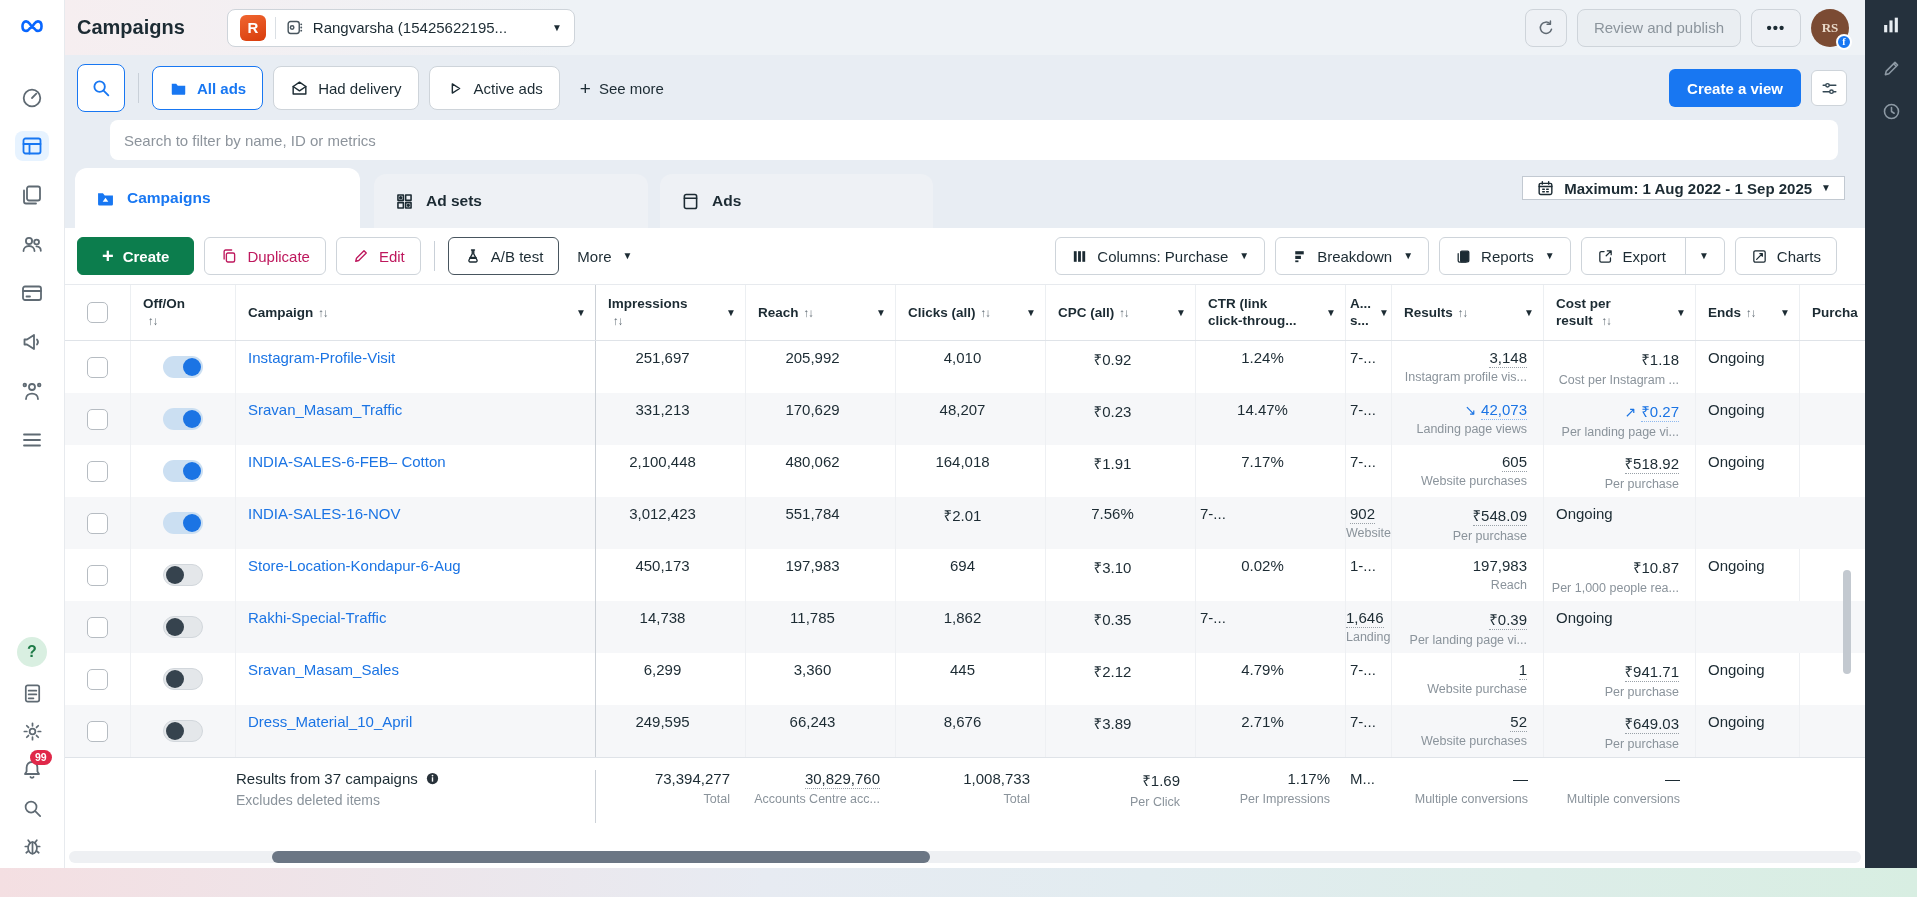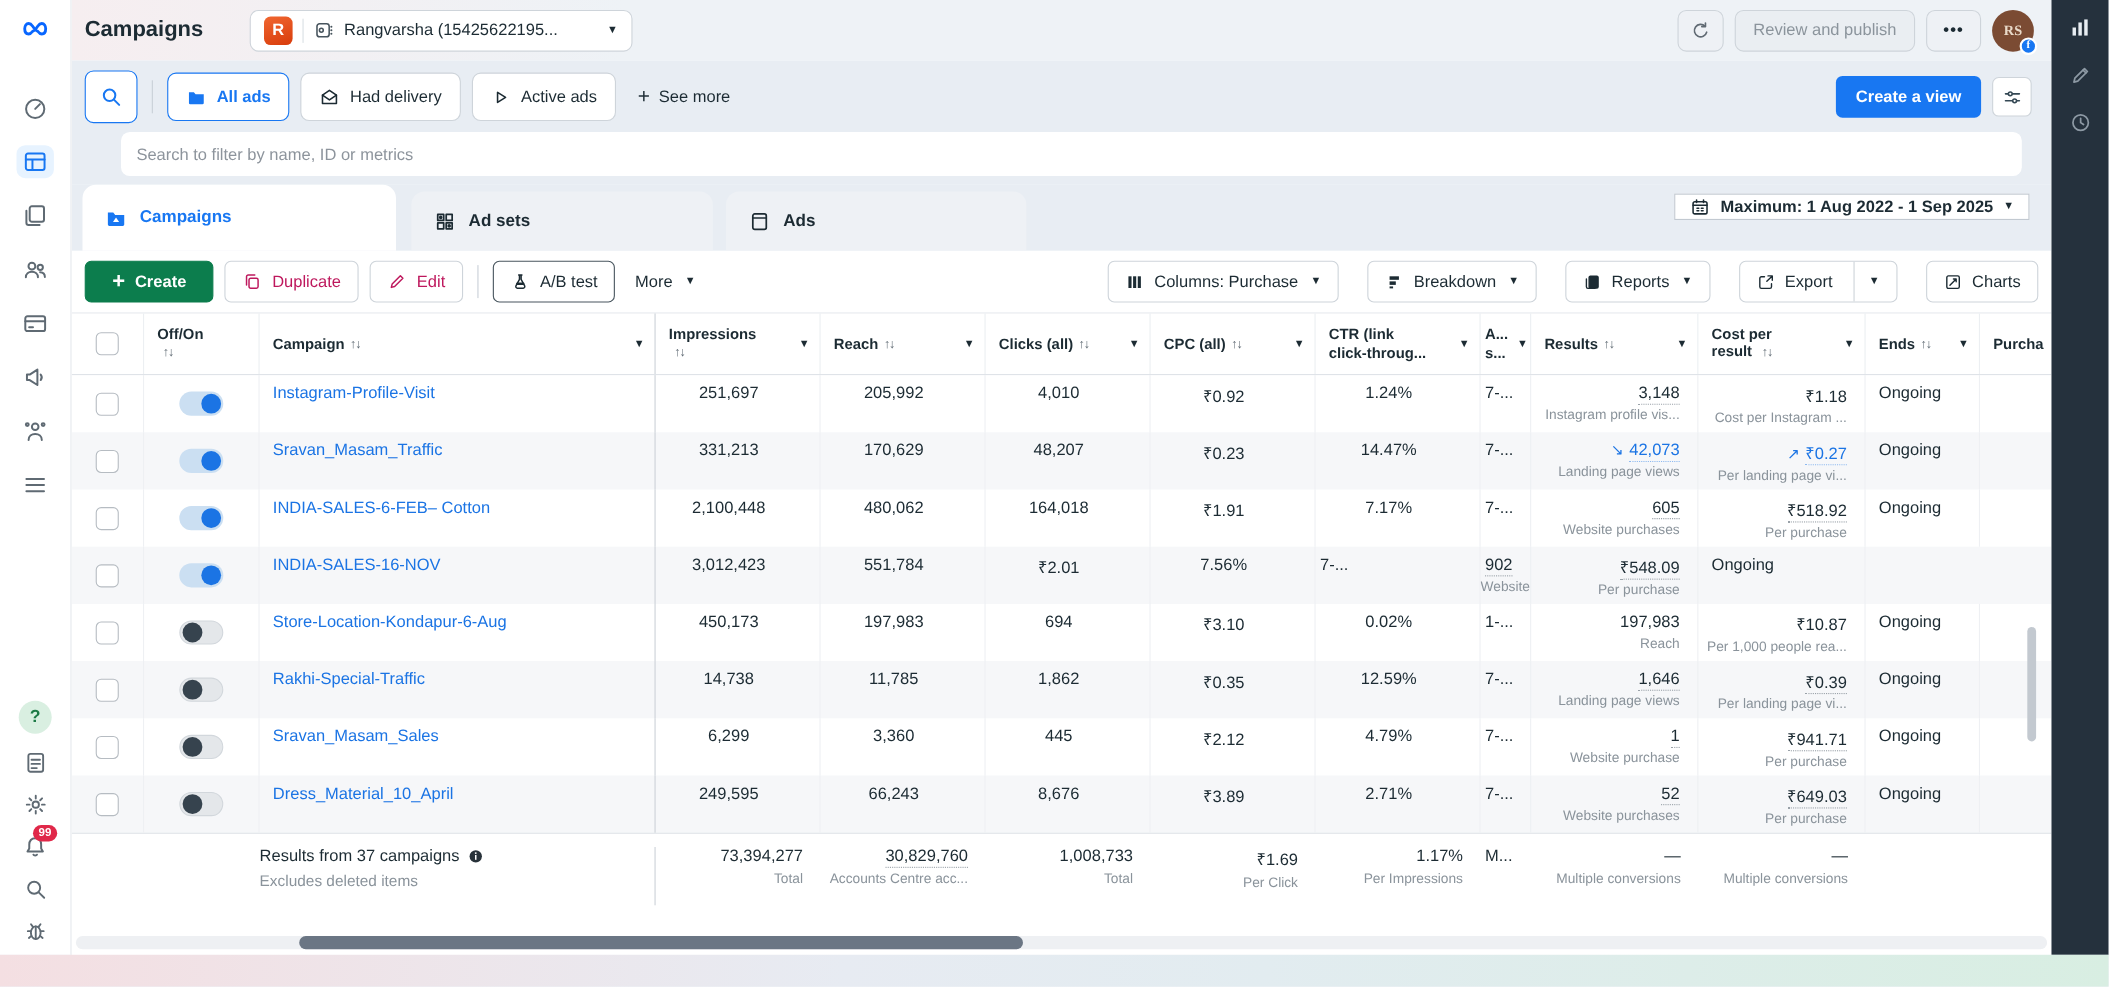--- a/index.html
+++ b/index.html
@@ -93,21 +93,21 @@
   .content{position:absolute; left:0; right:0; top:228px; bottom:0; background:#fff;}
   .toolbar{height:56px; display:flex; align-items:center; gap:10px; padding:0 12px;}
   .btn{height:38px; border-radius:6px; border:1px solid #ced4da; background:#fff; display:flex; align-items:center;
     gap:9px; padding:0 15px; font-size:15px; color:#1c2b33; cursor:pointer; white-space:nowrap; font-family:inherit;}
   .btn .caret{margin-left:2px;}
   .btn-create{background:#0c7d4d; border-color:#0c7d4d; color:#fff; font-weight:700; padding:0 24px;}
   .btn-create .plus-g{color:#fff; font-size:20px;}
   .btn.disabled{color:#be185d; cursor:default;}
   .btn-ab{border-color:#48555e;}
   .btn-ghost{border:none; background:transparent; padding:0 8px;}
-  .tb-right{margin-left:auto; display:flex; gap:26px; }
+  .tb-right{margin-left:auto; display:flex; gap:10px; margin-right:16px;}
   .split-sep{width:1px; height:36px; background:#ced4da; margin:0 2px 0 10px;}
 
   
   :root{ --cols: 66px 105px 360px 150px 150px 150px 150px 150px 46px 152px 152px 104px 1fr; }
   .thead{display:grid; grid-template-columns:var(--cols); height:57px; border-top:1px solid #e7eaee; border-bottom:1px solid #dfe3e8;}
   .hcell{display:flex; align-items:center; border-right:1px solid #eceff2; padding-left:12px; font-size:13.5px; font-weight:700; cursor:pointer;}
   .hcell .hcaret{margin-left:auto; margin-right:9px; font-size:10px;}
   .hl2{line-height:1.2;}
   .sort{font-size:11.5px; color:#5f6a73; font-weight:400; margin-left:5px; letter-spacing:-1px;}
   .c-center{justify-content:center; padding-left:0;}
@@ -678,21 +678,20 @@
               <span class="knob"></span>
             </span>
     </div>
     <div class="cell c-camp">
       <a class="camp-link">Rakhi-Special-Traffic</a>
     </div>
     <div class="cell num">14,738</div>
     <div class="cell num">11,785</div>
     <div class="cell num">1,862</div>
     <div class="cell num">₹0.35</div>
-    <div class="cell num">12.59%</div>
     <div class="cell c-attr">7-...</div>
     <div class="cell c-metric">
       <div class="mline"><span class="mval dotted">1,646</span></div>
       <div class="msub">Landing page views</div>
     </div>
     <div class="cell c-metric">
       <div class="mline"><span class="mval dotted">₹0.39</span></div>
       <div class="msub">Per landing page vi...</div>
     </div>
     <div class="cell c-ends">Ongoing</div>

